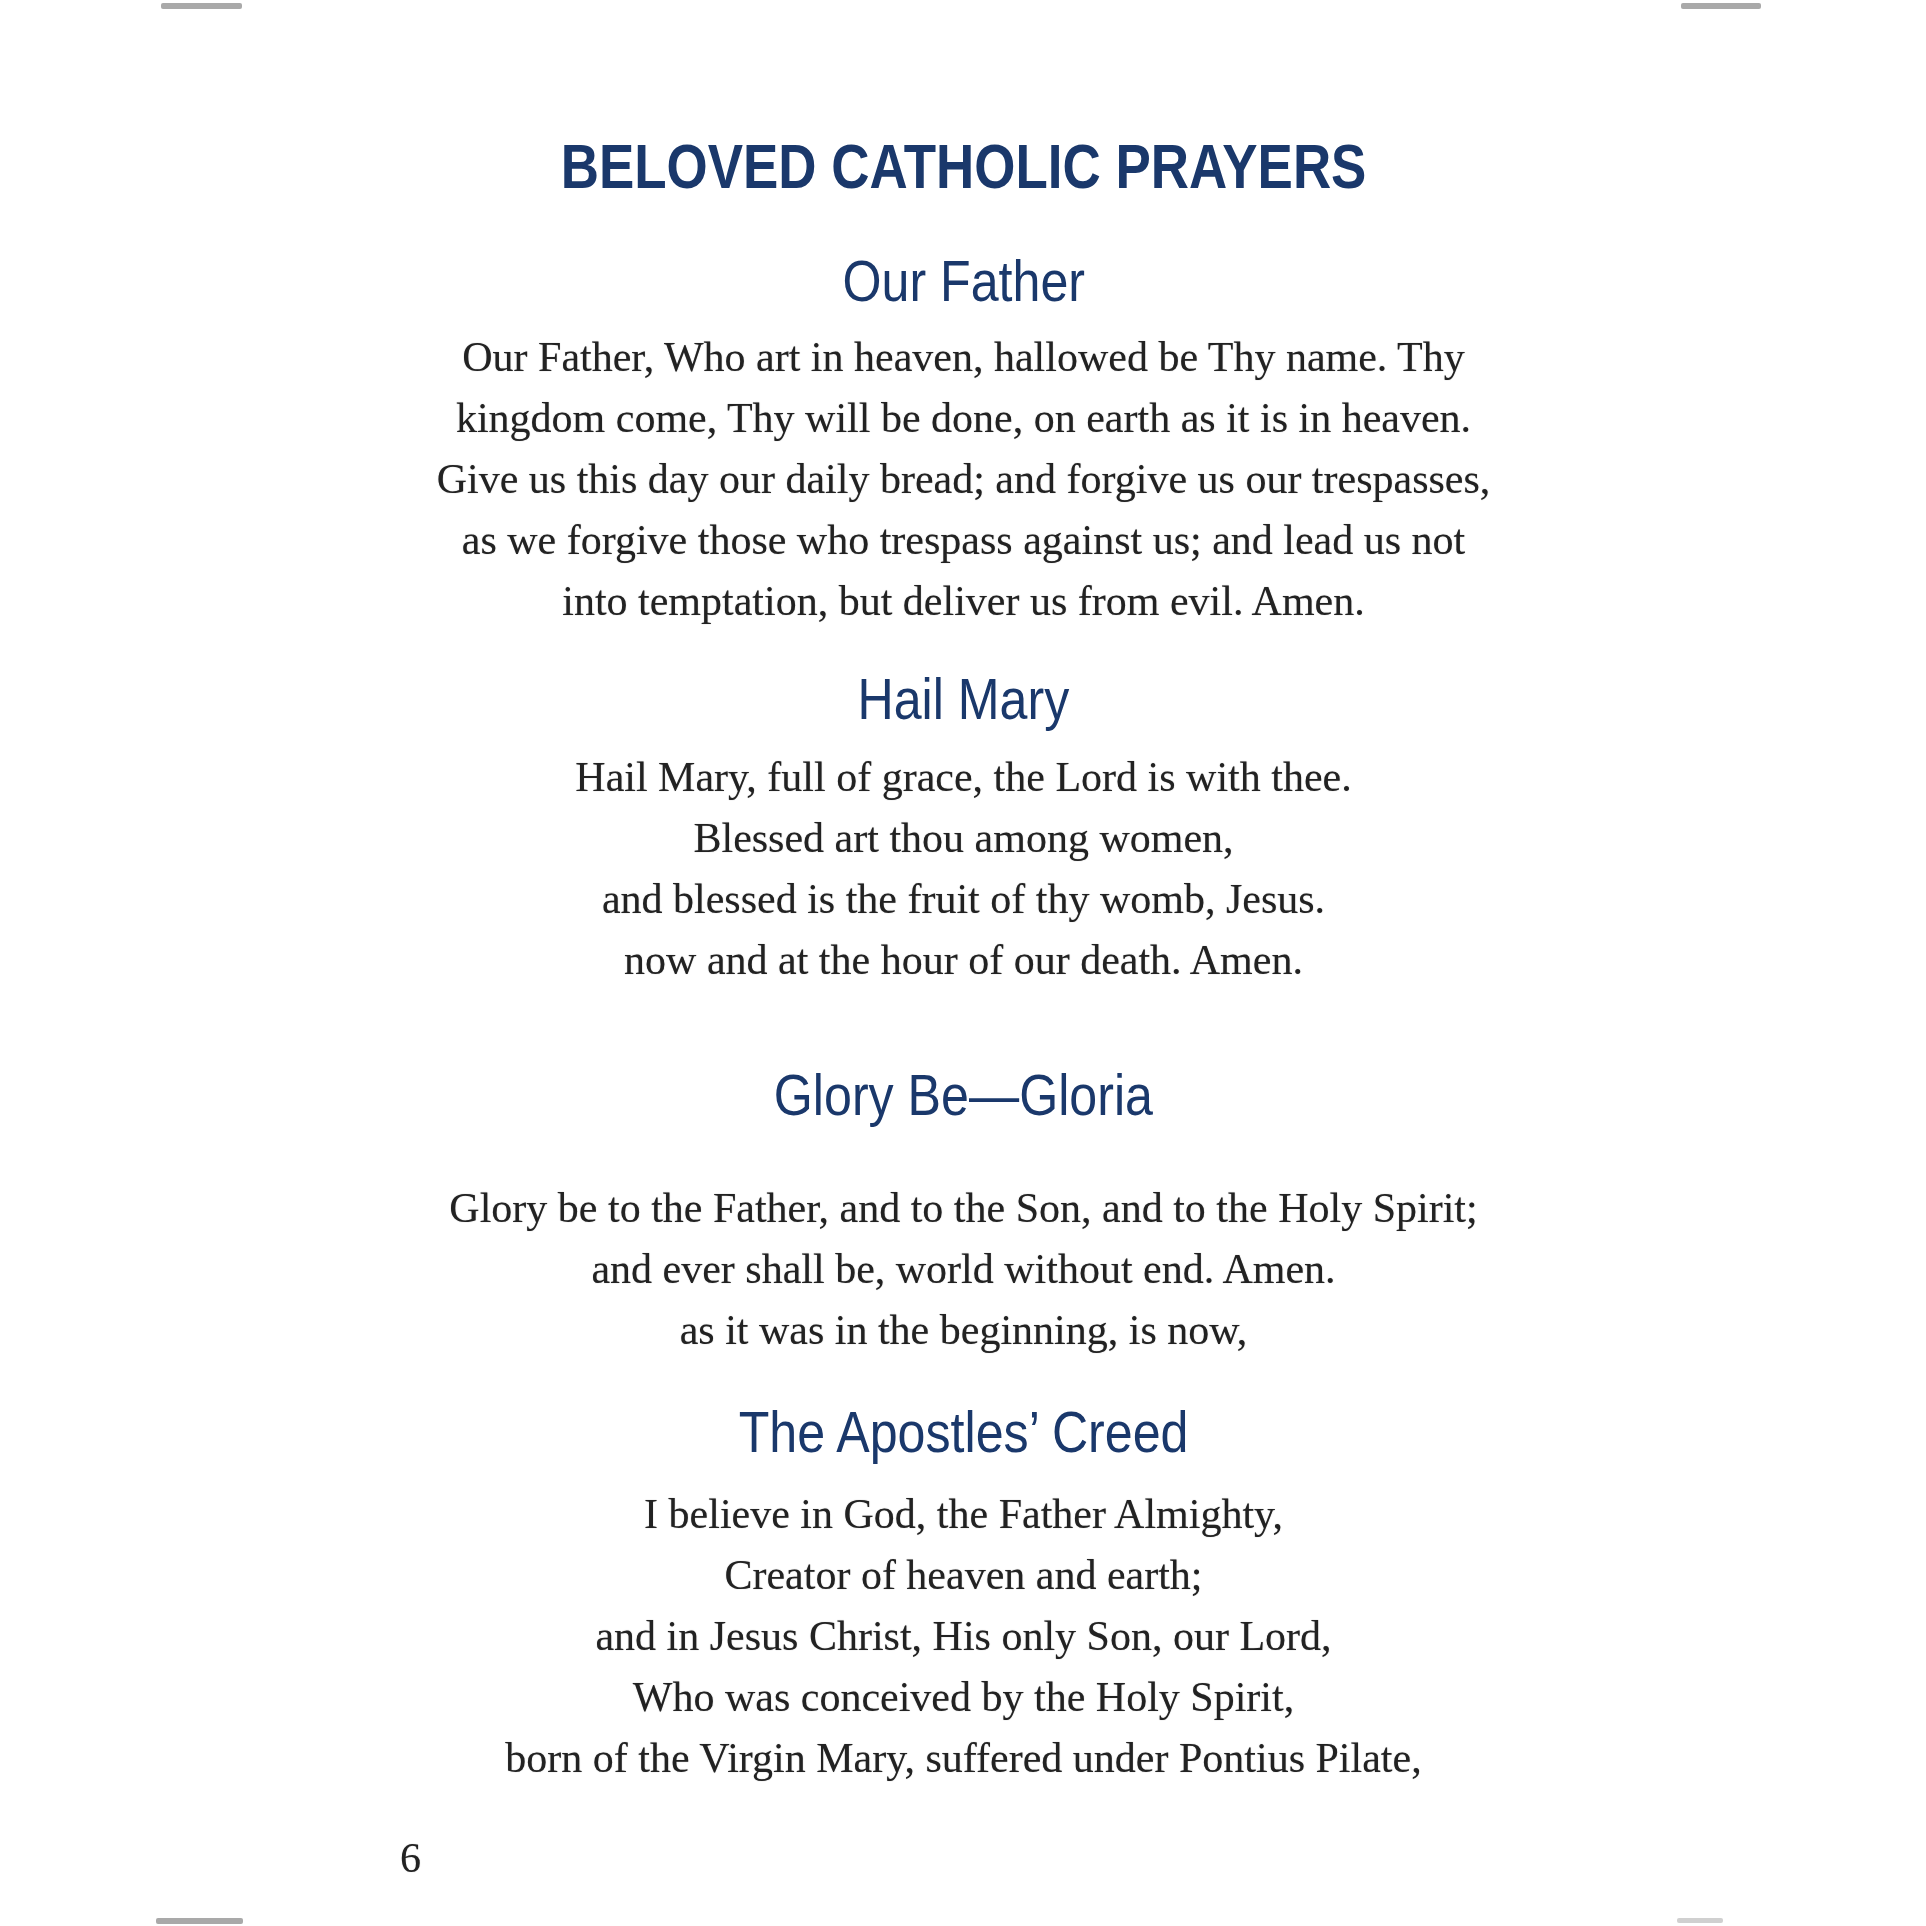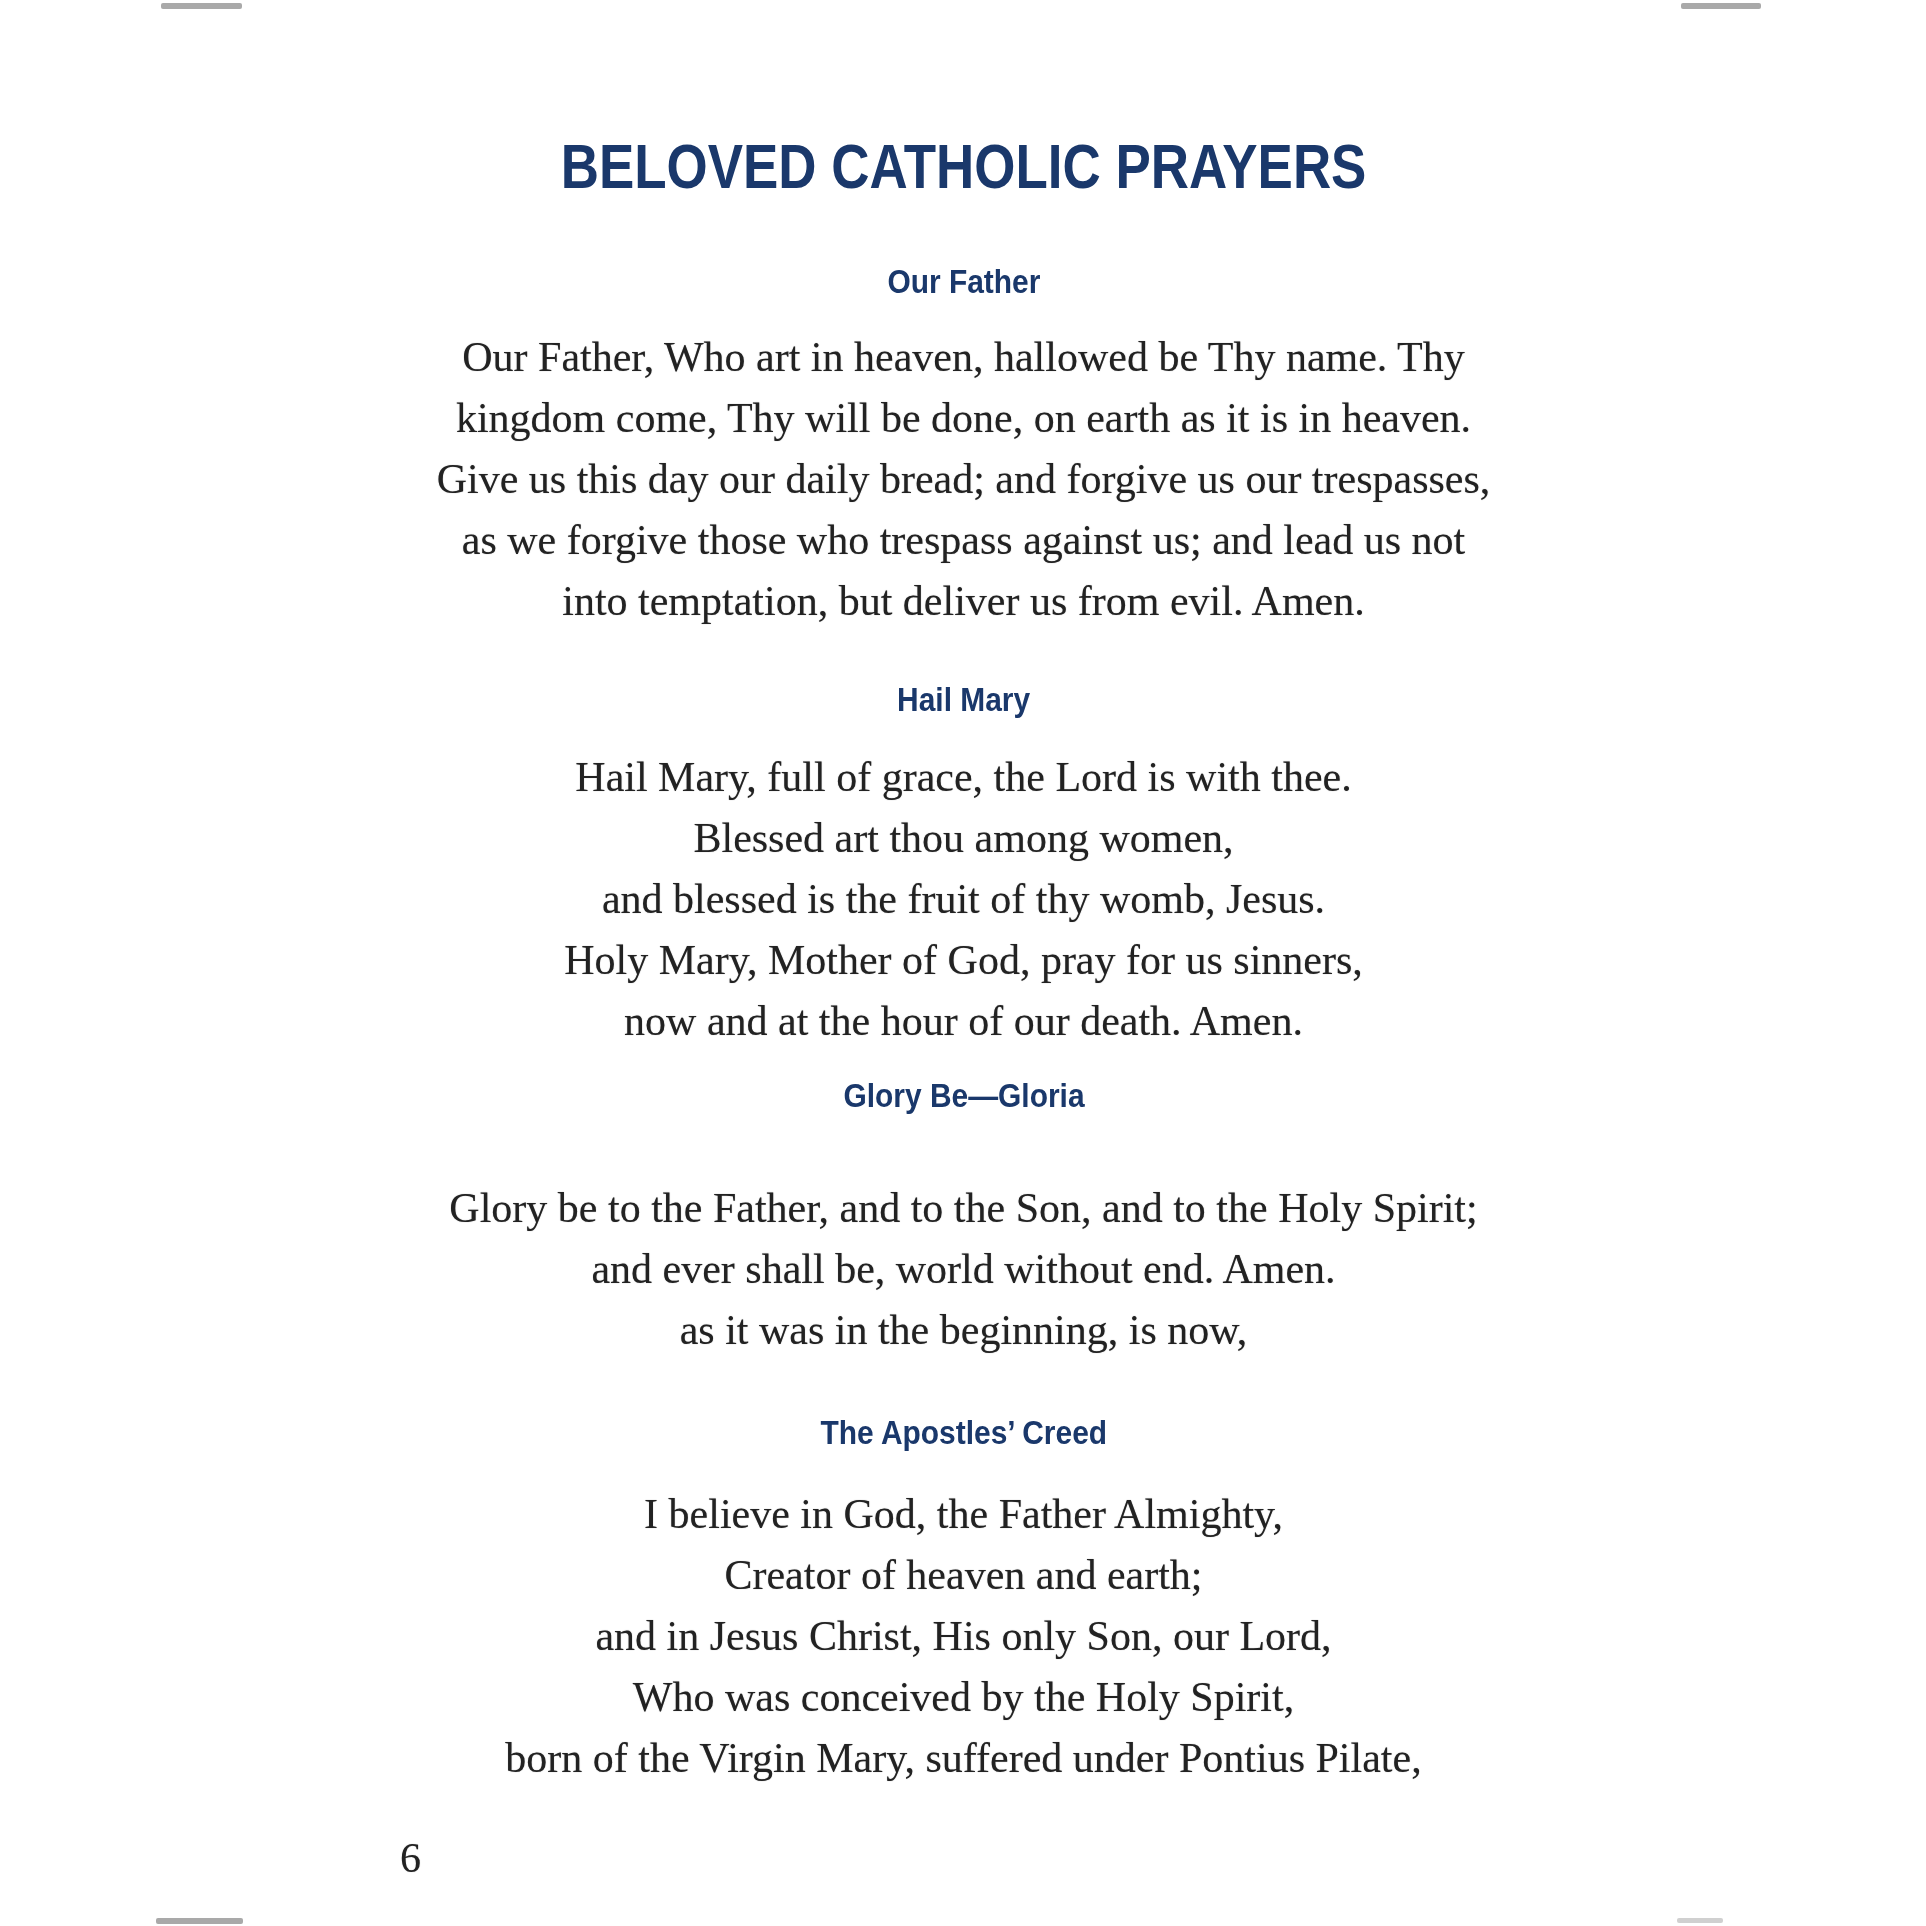--- a/index.html
+++ b/index.html
@@ -53,22 +53,22 @@
     top: 132px;
     font-family: "Liberation Sans", sans-serif;
     font-weight: bold;
     font-size: 63px;
     line-height: 69px;
     color: var(--accent, #1a386b);
     letter-spacing: 0px;
   }
   .sec-heading {
     font-family: "Liberation Sans", sans-serif;
-    font-weight: bold;
-    font-size: 34px;
+    font-weight: normal;
+    font-size: 57px;
     line-height: 54px;
     color: var(--accent, #1a386b);
   }
   
   .squeeze {
     display: inline-block;
     transform: scaleX(0.84);
     transform-origin: 50% 50%;
     white-space: nowrap;
   }
@@ -120,21 +120,20 @@
       <div>Give us this day our daily bread; and forgive us our trespasses,</div>
       <div>as we forgive those who trespass against us; and lead us not</div>
       <div>into temptation, but deliver us from evil. Amen.</div>
     </div>
 
     <h2 class="sec-heading h-hail-mary"><span class="squeeze">Hail Mary</span></h2>
     <div class="sec-para p-hail-mary">
       <div>Hail Mary, full of grace, the Lord is with thee.</div>
       <div>Blessed art thou among women,</div>
       <div>and blessed is the fruit of thy womb, Jesus.</div>
-      <div>Holy Mary, Mother of God, pray for us sinners,</div>
       <div>now and at the hour of our death. Amen.</div>
     </div>
 
     <h2 class="sec-heading h-glory-be"><span class="squeeze">Glory Be—Gloria</span></h2>
     <div class="sec-para p-glory-be">
       <div>Glory be to the Father, and to the Son, and to the Holy Spirit;</div>
       <div>and ever shall be, world without end. Amen.</div>
       <div>as it was in the beginning, is now,</div>
     </div>
 

